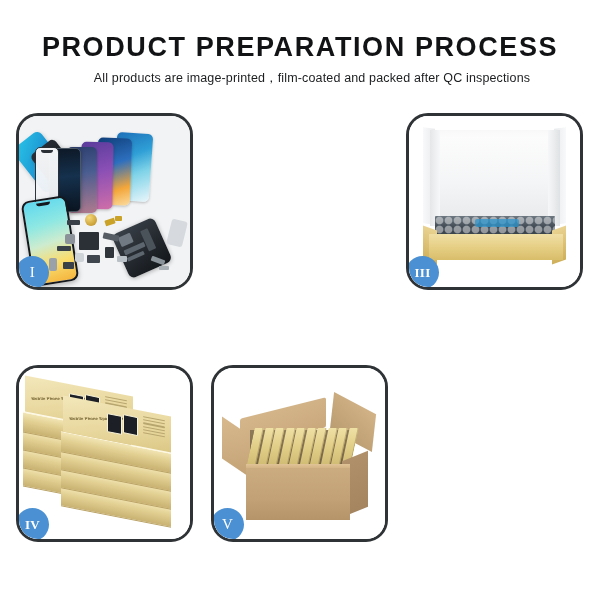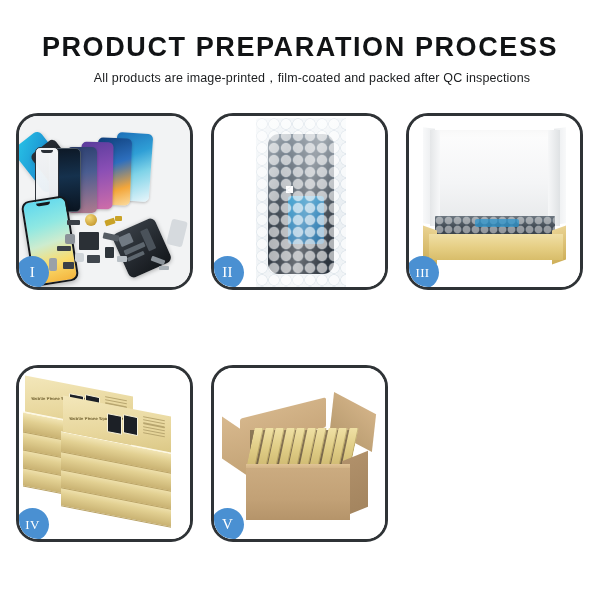--- a/index.html
+++ b/index.html
@@ -38,21 +38,21 @@
   .photo{position:absolute;left:0;top:0;width:100%;height:100%;}
 
   
   .badge{
     position:absolute;left:-3px;bottom:-2px;width:33px;height:33px;
     border-radius:50%;background:#4a90d2;color:#ffffff;
     font-family:"Liberation Serif","DejaVu Serif",serif;
     font-size:15px;line-height:33px;text-align:center;
     z-index:9;letter-spacing:.3px;
   }
-  .badge.wide{font-size:13px;}
+  .badge.wide{font-size:13px;font-weight:bold;}
 
   
   .p1 .photo{background:#f2f3f4;}
   .ph{position:absolute;border-radius:4px;}
   
   .ph-a{left:96px;top:17px;width:36px;height:68px;
         background:linear-gradient(155deg,#1d6fb8 0%,#2f9fd6 35%,#7fd3e8 60%,#eaf6fb 100%);
         transform:rotate(4deg);border-radius:5px;box-shadow:0 1px 3px rgba(0,0,0,.25);}
   .ph-b{left:78px;top:22px;width:34px;height:67px;
         background:linear-gradient(160deg,#0f3f7a 0%,#2d6fbe 40%,#f3a63a 75%,#fbdca0 100%);
@@ -277,33 +277,20 @@
         <div class="cmp c12"></div>
         <div class="cmp c13"></div>
         <div class="cmp c14"></div>
         <div class="cmp c15"></div>
         <div class="cmp c16"></div>
         <div class="cmp c17"></div>
       </div>
       <div class="badge">I</div>
     </div>
 
-    <div class="panel p2">
-      <div class="photo">
-        <div class="bw-bag">
-          <div class="bw-item">
-            <div class="bw-blue"></div>
-            <div class="bw-white"></div>
-          </div>
-          <div class="bubbles"></div>
-          <div class="bw-sheen"></div>
-        </div>
-      </div>
-      <div class="badge">II</div>
-    </div>
 
     <div class="panel p3">
       <div class="photo">
         <div class="bx3-lipL"></div>
         <div class="bx3-lipR"></div>
         <div class="bx3-foam"></div>
         <div class="bx3-inner">
           <div class="bubbles"></div>
           <div class="hl"></div>
         </div>

